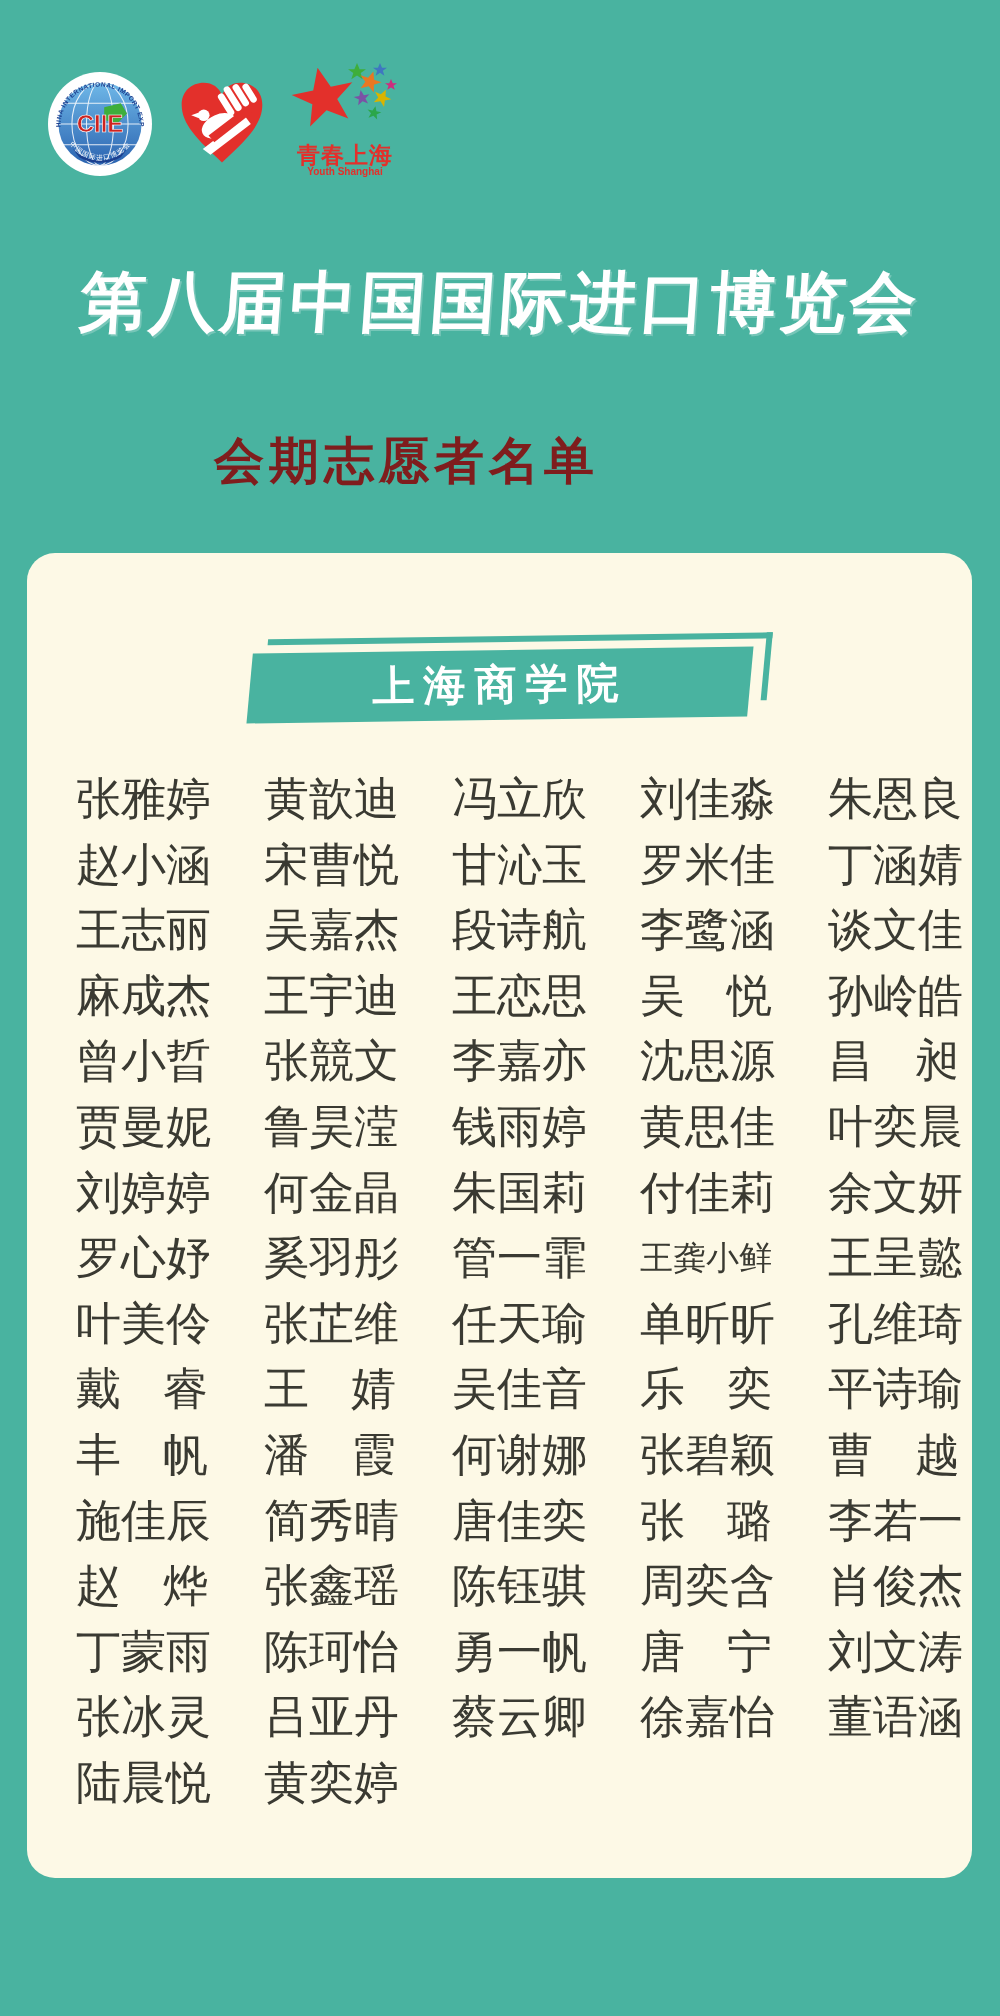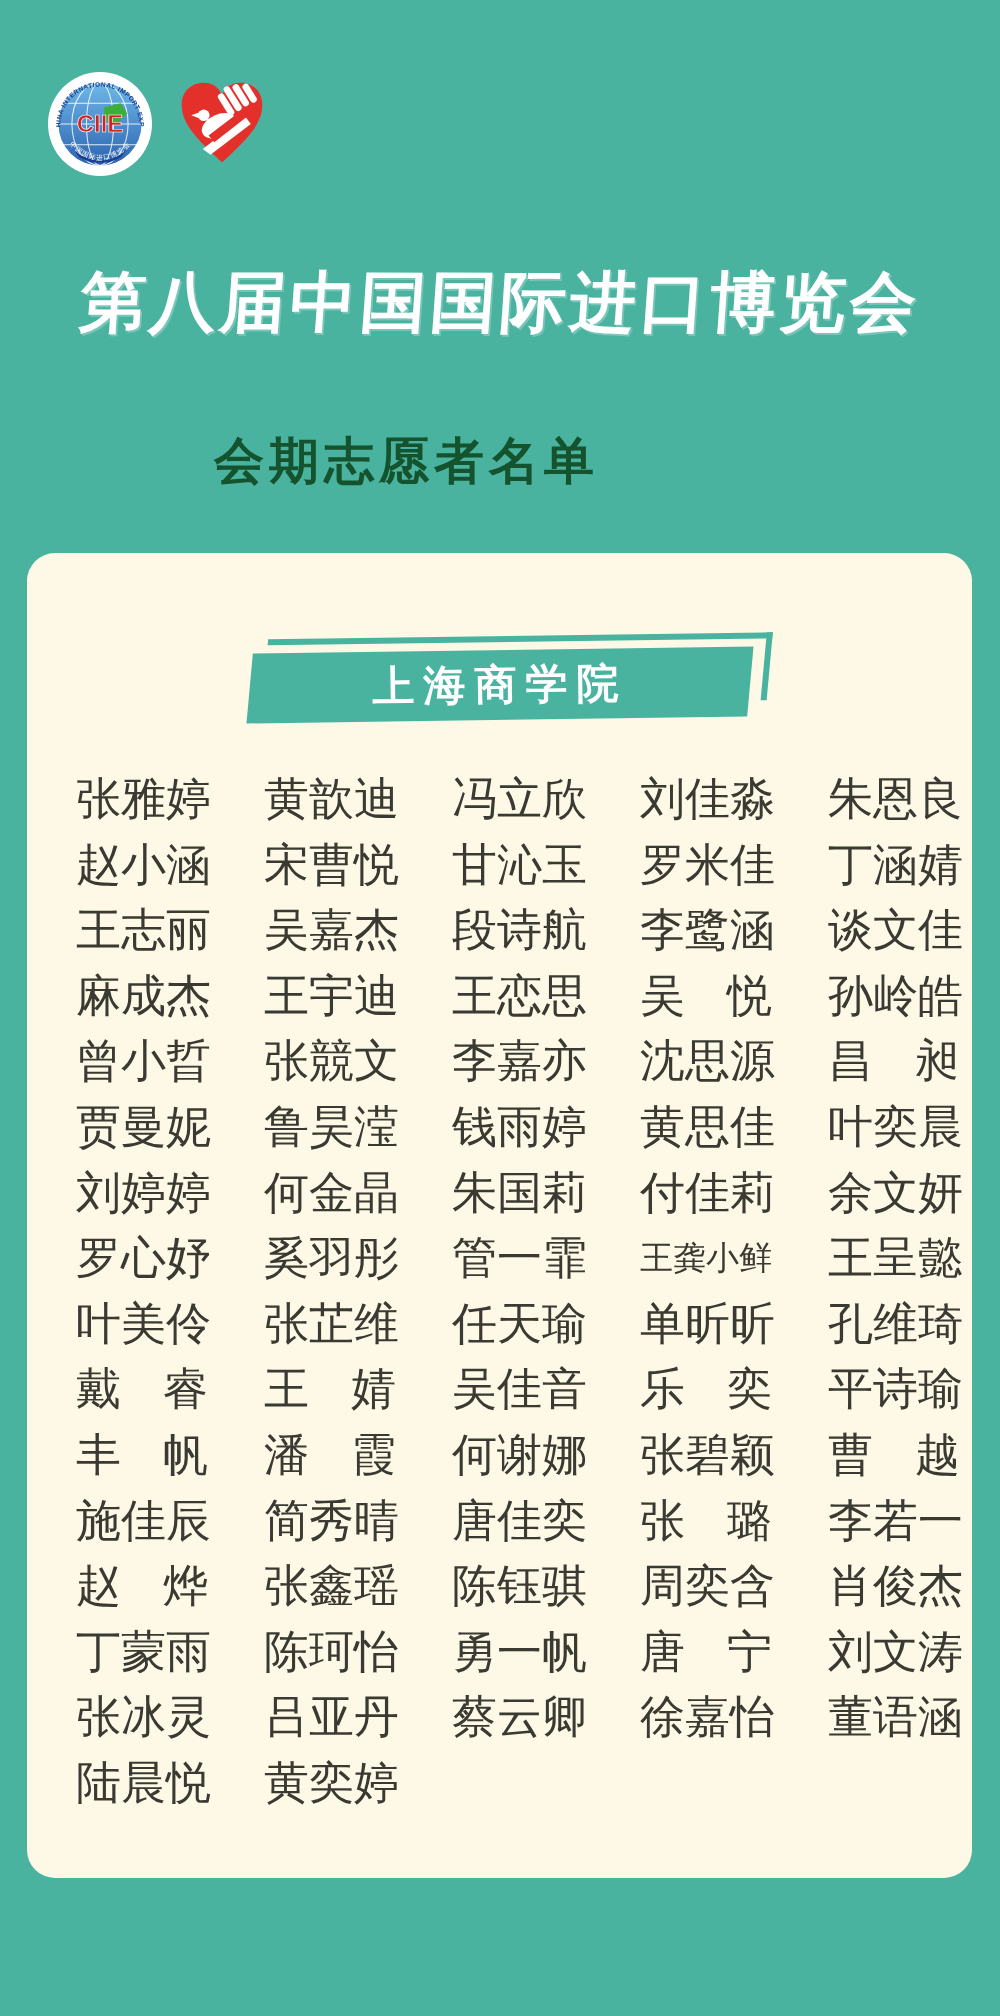--- a/index.html
+++ b/index.html
@@ -26,21 +26,21 @@
   
   .main-title {
     position:absolute; left:0; top:258px; width:1000px; text-align:center;
     color:#FFFFFF; font-size:66px; font-weight:bold; letter-spacing:4px;
     font-family:"DejaVu Serif", serif;
     transform:skewX(-4deg);
     text-shadow:2px 2px 0 rgba(255,255,255,0.25);
   }
   .sub-title {
     position:absolute; left:0; top:428px; width:813px; text-align:center;
-    color:#14532d; font-size:50px; font-weight:bold; letter-spacing:5px;
+    color:#7f1d1d; font-size:50px; font-weight:bold; letter-spacing:5px;
   }
   
   .card {
     position:absolute; left:27px; top:553px; width:945px; height:1325px;
     background:#FDF9E6; border-radius:28px;
   }
   
   .banner {
     position:absolute; left:250px; top:650px; width:500px; height:70px;
     background:#49B3A0; transform:skewX(-6deg) rotate(-0.8deg);
@@ -109,20 +109,37 @@
           <rect x="77" y="17" width="7" height="22" rx="3.5"></rect>
         </g>
         <ellipse cx="47" cy="52" rx="19" ry="12" transform="rotate(-24 47 52)"></ellipse>
         <circle cx="31" cy="41" r="6"></circle>
         <polygon points="26,38 18,41 26,44"></polygon>
         <path d="M30,76 L74,42 L80,50 L38,82 Z"></path>
       </g>
       <path d="M36,62 L78,30 L83,37 L42,69 Z" fill="#E3302B"></path>
     </svg>
 
+    <div class="logo-youth">
+      <svg width="110" height="82" viewBox="0 0 110 82">
+        <defs>
+          <path id="star" d="M0,-10 L2.9,-3.1 L10,-3.1 L4.1,1.2 L6.3,8.1 L0,4 L-6.3,8.1 L-4.1,1.2 L-10,-3.1 L-2.9,-3.1 Z"></path>
+        </defs>
+        <use href="#star" transform="translate(34,40) scale(3.1) rotate(-12)" fill="#E3302B"></use>
+        <use href="#star" transform="translate(67,14) scale(0.9)" fill="#3EAE3B"></use>
+        <use href="#star" transform="translate(80,24) scale(1.1) rotate(18)" fill="#E87722"></use>
+        <use href="#star" transform="translate(72,40) scale(0.8) rotate(-10)" fill="#7B52A5"></use>
+        <use href="#star" transform="translate(90,12) scale(0.7)" fill="#3F77C0"></use>
+        <use href="#star" transform="translate(92,40) scale(0.9) rotate(25)" fill="#D8B400"></use>
+        <use href="#star" transform="translate(101,27) scale(0.6)" fill="#CE2C7D"></use>
+        <use href="#star" transform="translate(84,55) scale(0.7) rotate(12)" fill="#2BA64A"></use>
+      </svg>
+      <div class="cn">青春上海</div>
+      <div class="en">Youth Shanghai</div>
+    </div>
   </div>
 
   <div class="main-title">第八届中国国际进口博览会</div>
   <div class="sub-title">会期志愿者名单</div>
 
   <div class="card"></div>
 
   <div class="banner">
     <div class="banner-label">上海商学院</div>
   </div>

